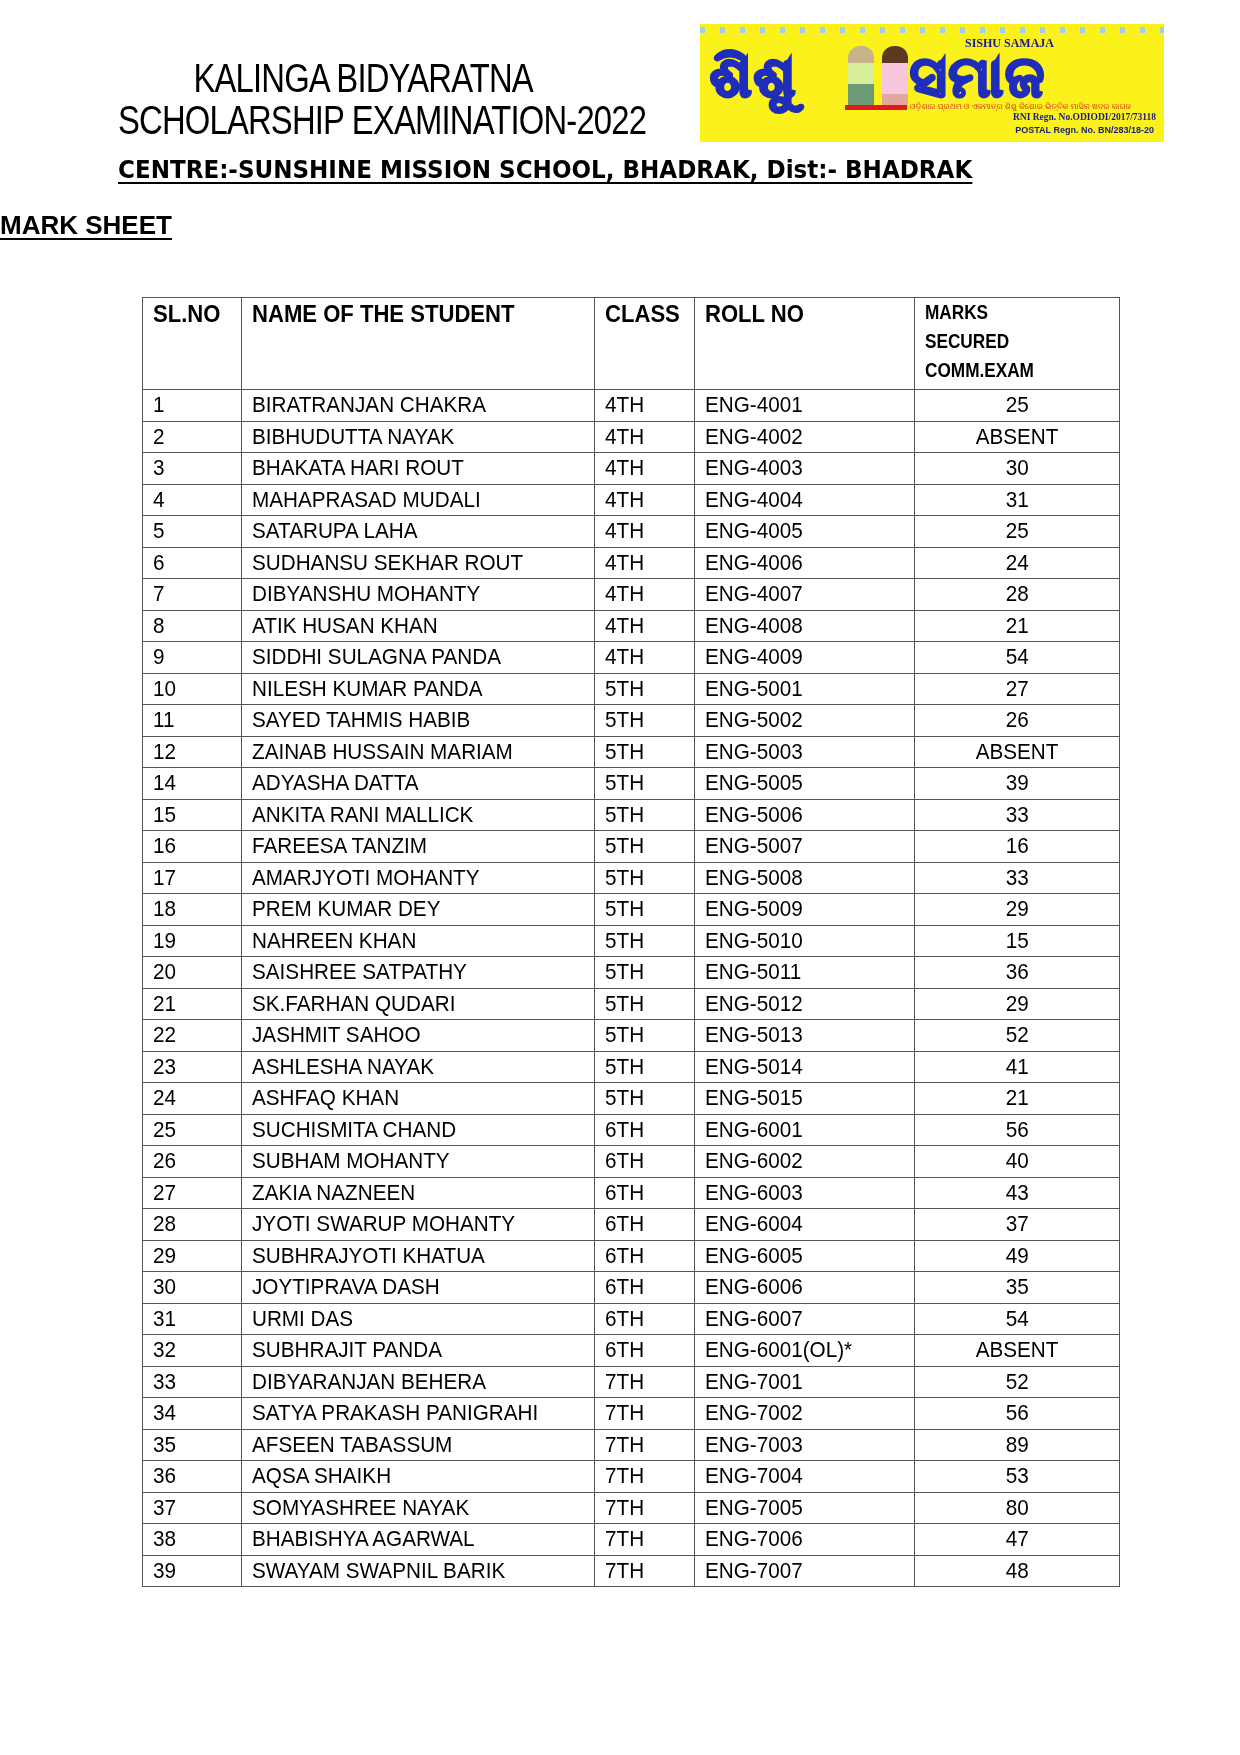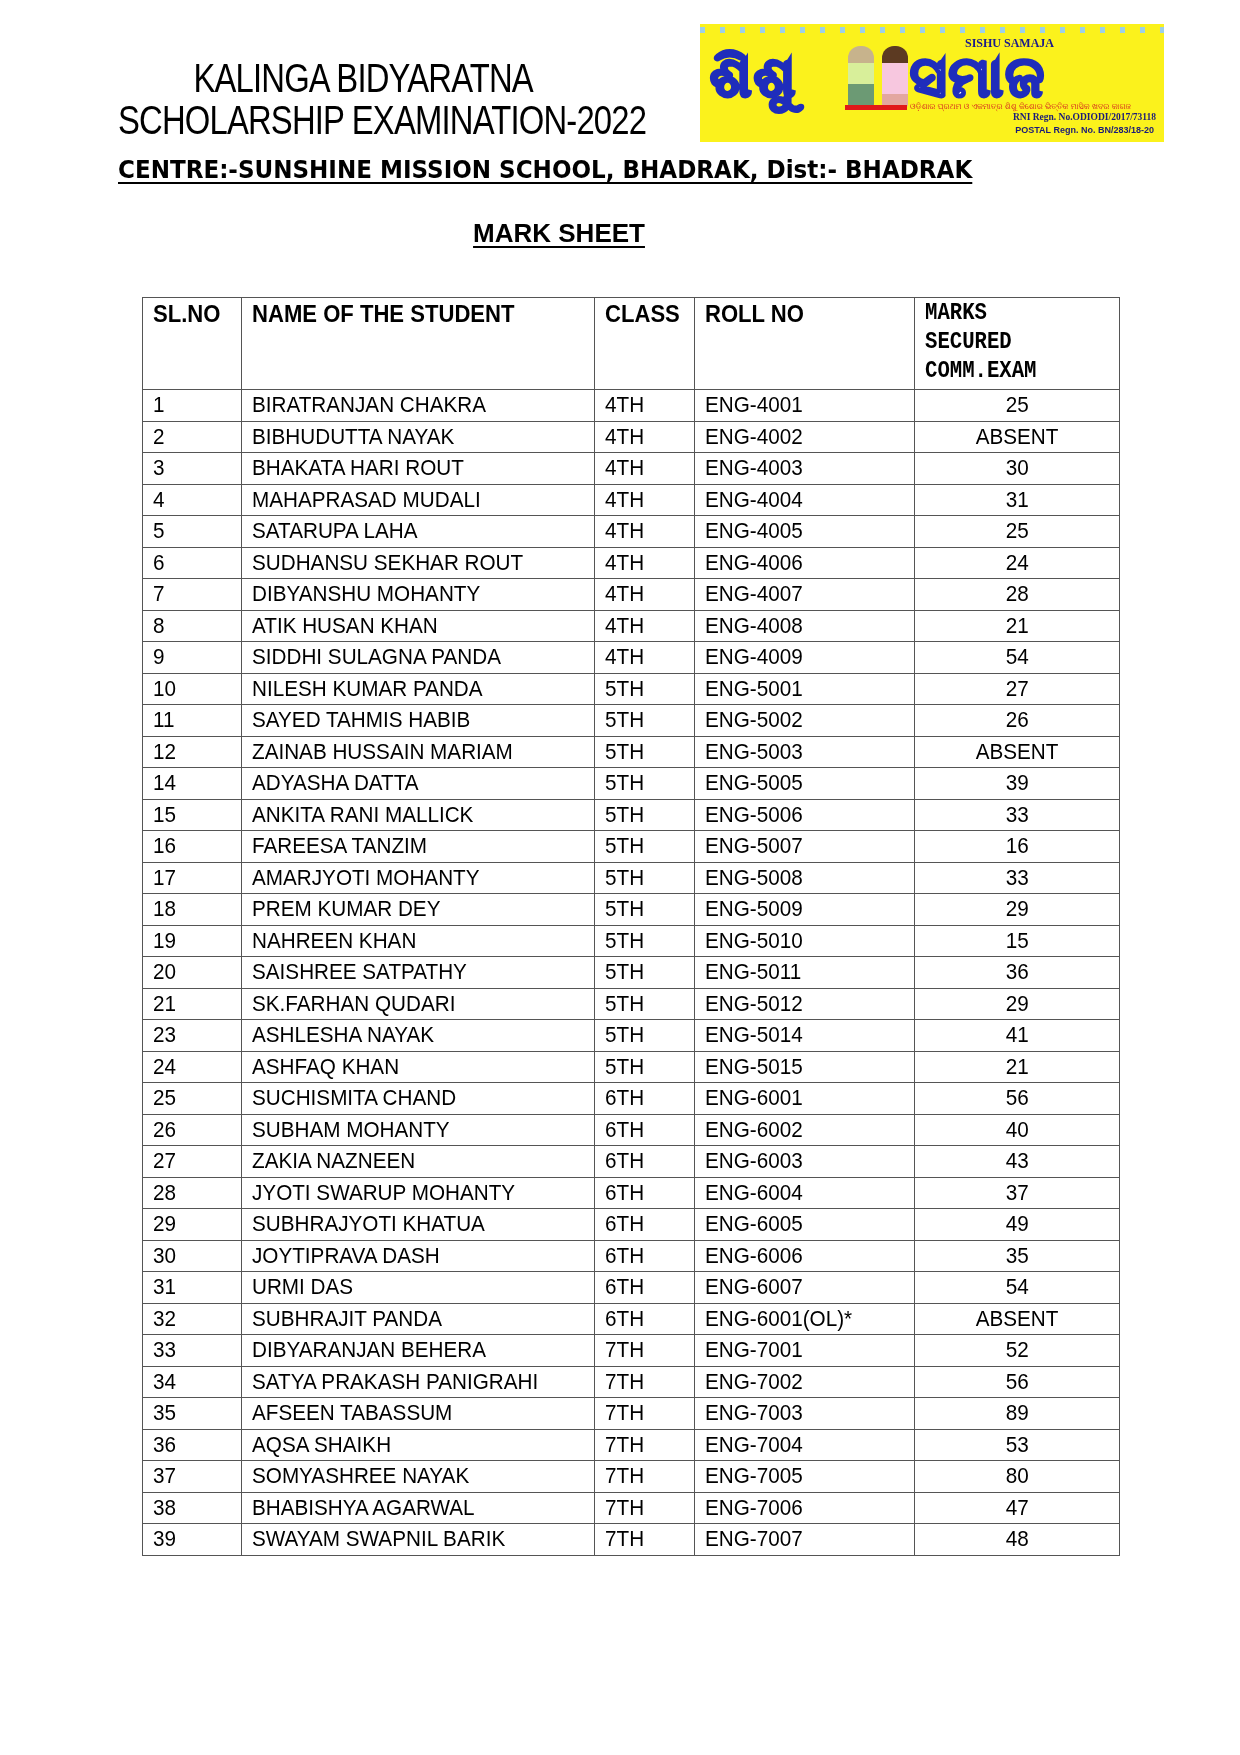--- a/index.html
+++ b/index.html
@@ -32,21 +32,21 @@
   .logo .rni { position: absolute; right: 8px; top: 88px; font-family: "Liberation Serif", serif; font-weight: bold; font-size: 9.5px; color: #1a1a7a; white-space: nowrap; }
   .logo .postal { position: absolute; right: 10px; top: 101px; font-family: "Liberation Sans", sans-serif; font-weight: bold; font-size: 9px; color: #1a1a7a; white-space: nowrap; }
 
   .centre {
     position: absolute; left: 118px; top: 156px;
     font-family: "DejaVu Sans", sans-serif; font-weight: bold; font-size: 24px;
     text-decoration: underline; text-underline-offset: 4px; white-space: nowrap;
     transform: scaleX(0.96); transform-origin: left top;
   }
   .sheet-title {
-    position: absolute; left: 0; right: 0; top: 218px; text-align: center;
+    position: absolute; left: 0; right: 0; top: 210px; 
     padding-right: 122px;
     font-family: "Liberation Sans", sans-serif; font-weight: bold; font-size: 26px;
     text-decoration: underline; text-underline-offset: 4px;
   }
 
   table.marks {
     position: absolute; left: 106px; top: 297px; width: 977px;
     border-collapse: collapse; table-layout: fixed;
     font-family: "Liberation Sans", sans-serif;
     margin-left: 36px;
@@ -55,21 +55,21 @@
   table.marks col.c2 { width: 353px; }
   table.marks col.c3 { width: 100px; }
   table.marks col.c4 { width: 220px; }
   table.marks col.c5 { width: 205px; }
   table.marks th, table.marks td {
     border: 1.5px solid #555; padding: 0 0 0 10px; text-align: left; vertical-align: top;
     white-space: nowrap; overflow: hidden;
   }
   table.marks th { height: 89px; font-size: 24px; font-weight: bold; padding-top: 2px; transform-origin: left; }
   table.marks th span.h { display: inline-block; transform: scaleX(0.92); transform-origin: left top; }
-  table.marks th.marks-head { font-family: Liberation Mono, monospace; font-size: 24px; line-height: 29px; padding-top: 0; }
+  table.marks th.marks-head { font-family: Liberation Sans, sans-serif; font-size: 20px; line-height: 29px; padding-top: 0; }
   table.marks th.marks-head span.h { transform: scaleX(0.86); }
   table.marks td { height: 30.5px; font-size: 22px; line-height: 30px; padding-top: 0; }
   table.marks td span.v { display: inline-block; transform: scaleX(0.94); transform-origin: left center; }
   table.marks td.mark { text-align: center; padding-left: 0; }
   table.marks td.mark span.v { transform-origin: center center; }
 </style>
 </head>
 <body>
 
 <div class="title-block">
@@ -245,20 +245,27 @@
         <td class="mark"><span class="v">36</span></td>
       </tr>
       <tr>
         <td><span class="v">21</span></td>
         <td><span class="v">SK.FARHAN QUDARI</span></td>
         <td><span class="v">5TH</span></td>
         <td><span class="v">ENG-5012</span></td>
         <td class="mark"><span class="v">29</span></td>
       </tr>
       <tr>
+        <td><span class="v">22</span></td>
+        <td><span class="v">JASHMIT SAHOO</span></td>
+        <td><span class="v">5TH</span></td>
+        <td><span class="v">ENG-5013</span></td>
+        <td class="mark"><span class="v">52</span></td>
+      </tr>
+      <tr>
         <td><span class="v">23</span></td>
         <td><span class="v">ASHLESHA NAYAK</span></td>
         <td><span class="v">5TH</span></td>
         <td><span class="v">ENG-5014</span></td>
         <td class="mark"><span class="v">41</span></td>
       </tr>
       <tr>
         <td><span class="v">24</span></td>
         <td><span class="v">ASHFAQ KHAN</span></td>
         <td><span class="v">5TH</span></td>

